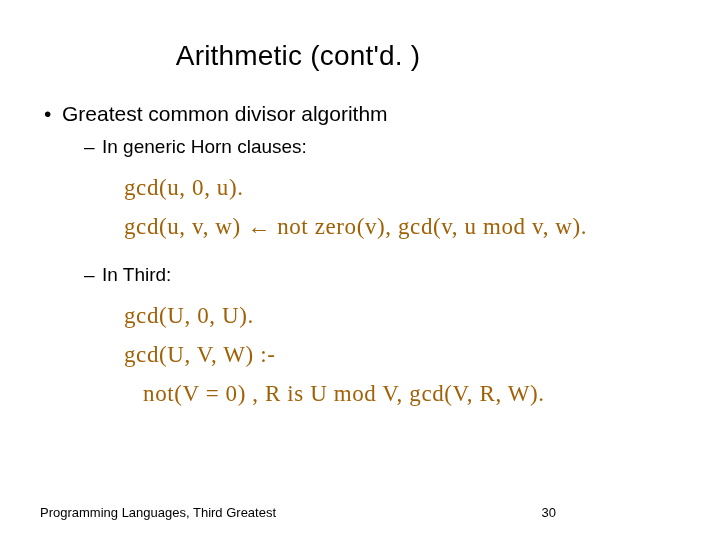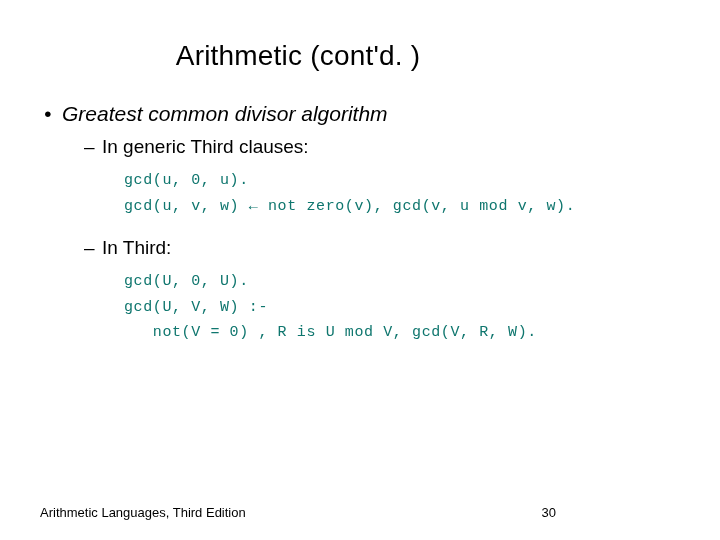--- a/index.html
+++ b/index.html
@@ -25,44 +25,43 @@
     font-size: 28px;
     font-weight: normal;
     margin: 10px 0 30px 0;
     letter-spacing: 0.2px;
   }
   .bullet-l1 {
     font-size: 21px;
     margin: 0 0 10px 0;
     padding-left: 22px;
     position: relative;
-    font-style: italic;
   }
   .bullet-l1::before {
     content: "•";
     position: absolute;
     left: 4px;
     top: 0;
   }
   .bullet-l2 {
     font-size: 19px;
     margin: 0 0 10px 0;
     padding-left: 62px;
     position: relative;
   }
   .bullet-l2::before {
     content: "–";
     position: absolute;
     left: 44px;
     top: 0;
   }
   .code-block {
-    font-family: Liberation Mono, monospace;
-    font-size: 15px;
-    color: #0f766e;
+    font-family: Liberation Serif, serif;
+    font-size: 23px;
+    color: #a16207;
     margin: 4px 0 18px 84px;
     line-height: 1.7;
     white-space: pre;
     letter-spacing: 0.6px;
   }
   .footer {
     position: absolute;
     bottom: 20px;
     left: 40px;
     right: 40px;
@@ -74,27 +73,27 @@
 </style>
 </head>
 <body>
 
 <div class="slide">
 
   <h1 class="title">Arithmetic (cont'd. )</h1>
 
   <div class="bullet-l1">Greatest common divisor algorithm</div>
 
-  <div class="bullet-l2">In generic Third clauses:</div>
+  <div class="bullet-l2">In generic Horn clauses:</div>
   <div class="code-block">gcd(u, 0, u).
 gcd(u, v, w) ← not zero(v), gcd(v, u mod v, w).</div>
 
   <div class="bullet-l2">In Third:</div>
   <div class="code-block">gcd(U, 0, U).
 gcd(U, V, W) :-
    not(V = 0) , R is U mod V, gcd(V, R, W).</div>
 
   <div class="footer">
-    <span>Arithmetic Languages, Third Edition</span>
+    <span>Programming Languages, Third Greatest</span>
     <span>30</span>
   </div>
 
 </div>
 
 </body></html>

